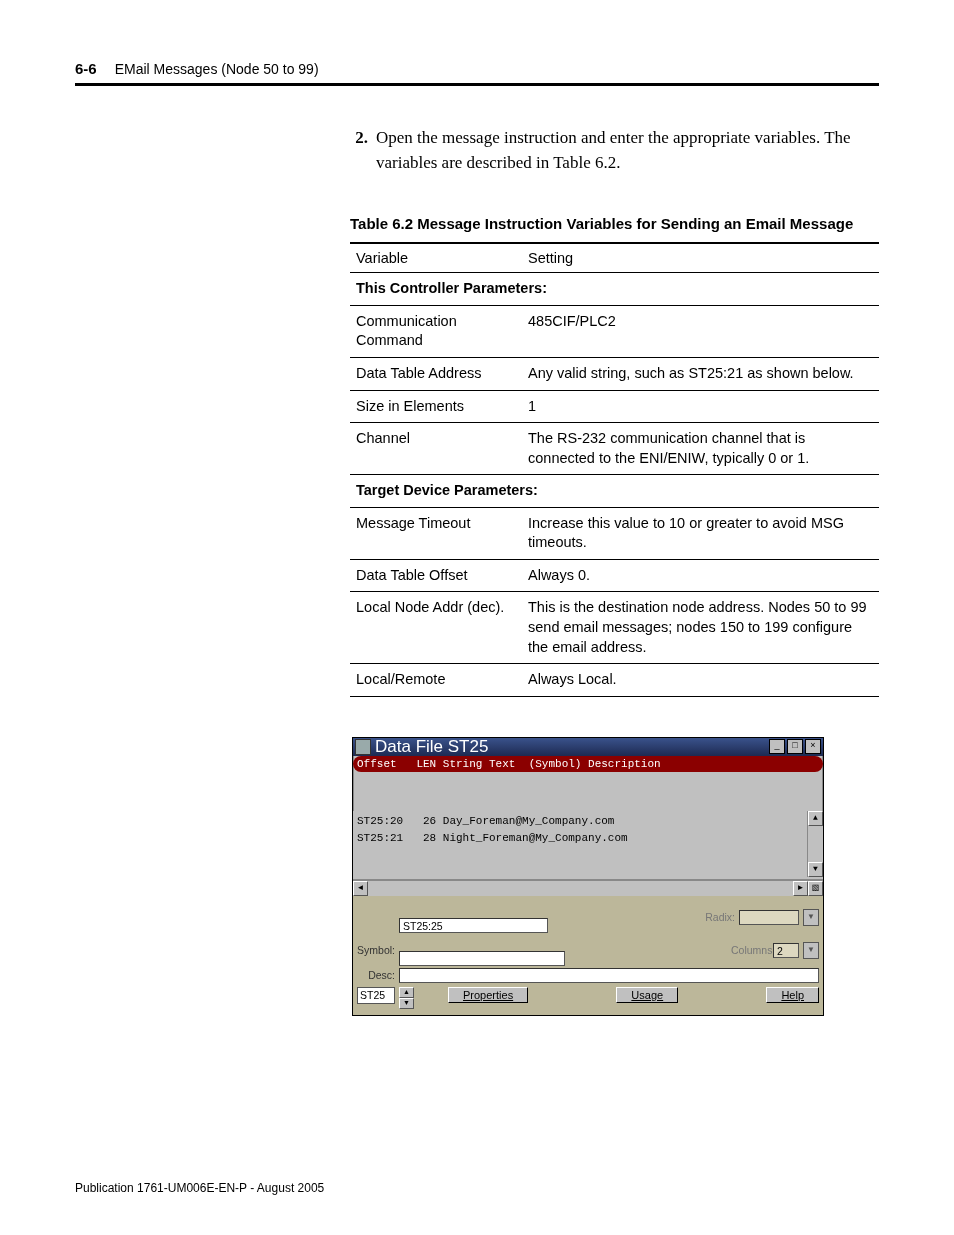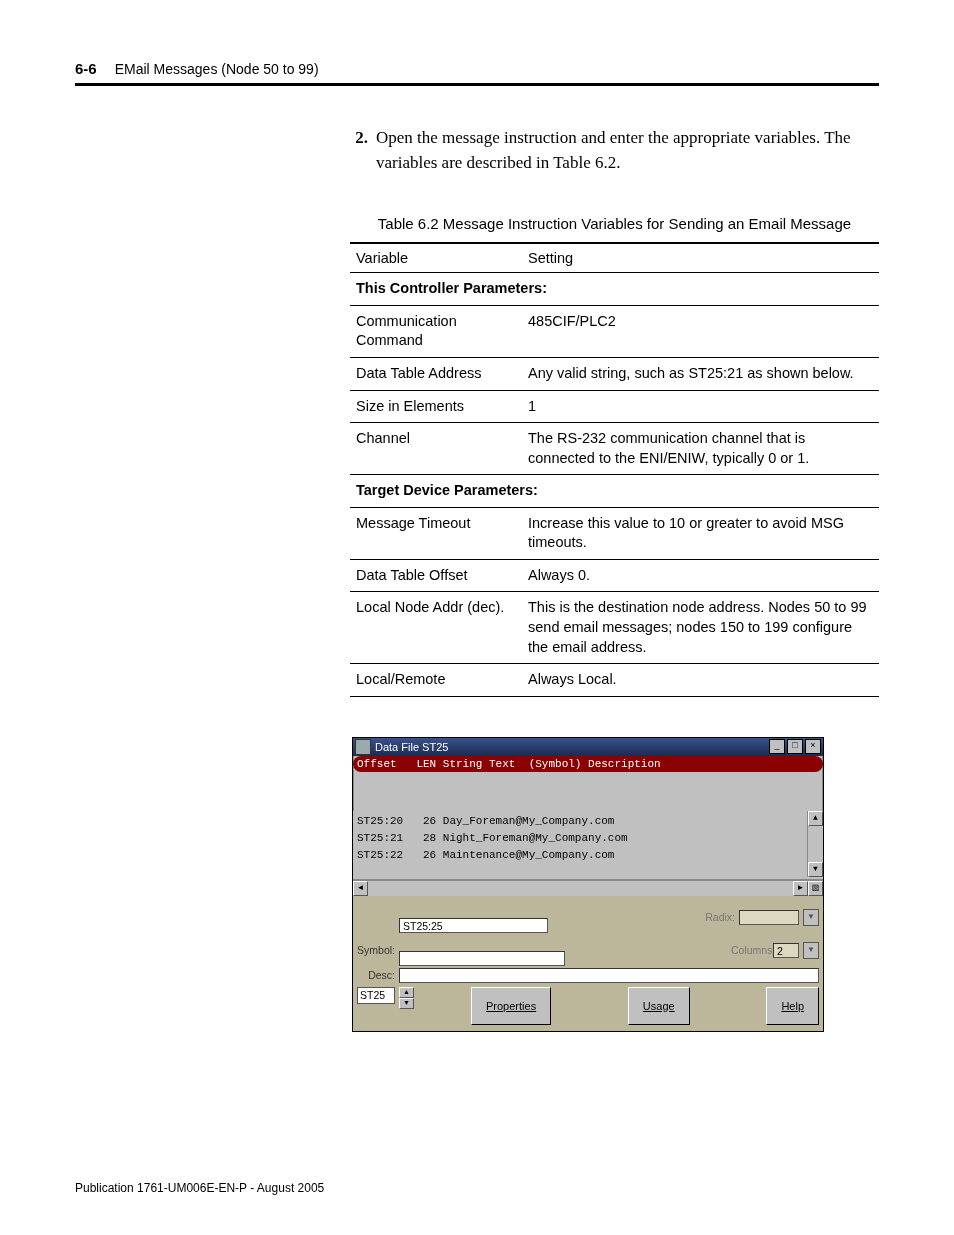--- a/index.html
+++ b/index.html
@@ -42,24 +42,23 @@
   .step {
     display: flex;
     gap: 8px;
     font-family: Georgia, "Times New Roman", serif;
     font-size: 17px;
     line-height: 1.45;
     margin-bottom: 40px;
   }
   .step-num { font-weight: 700; min-width: 18px; text-align: right;}
   .caption {
-    font-weight: 400;
+    font-weight: 700;
     font-size: 15px;
     margin-bottom: 10px;
-    text-align: center;
   }
   table.vars {
     width: 100%;
     border-collapse: collapse;
     font-size: 14.5px;
   }
   table.vars th {
     text-align: left;
     font-weight: 400;
     border-top: 2px solid #000;
@@ -95,21 +94,21 @@
     color: #fff;
     height: 18px;
     padding: 0 2px;
   }
   .titlebar .app-icon {
     width: 14px; height: 14px;
     background: #9aa;
     margin-right: 4px;
     border: 1px solid #333;
   }
-  .titlebar .title-text { flex: 1; font-size: 11px; }
+  .titlebar .title-text { flex: 1; font-size: 17px; }
   .win-btns { display: flex; gap: 2px; }
   .win-btn {
     width: 14px; height: 13px;
     background: #c0c0c0;
     border: 1px solid #000;
     font-size: 9px;
     line-height: 11px;
     text-align: center;
     color: #000;
   }
@@ -208,28 +207,27 @@
     margin-top:4px;
   }
   .file-sel {
     display:flex; flex-direction:column;
     font-size:8px;
     margin-right: 30px;
   }
   .file-sel .sb-btn{height:9px;line-height:7px;font-size:7px;}
   .file-field { background:#fff; border:1px solid #555; width:32px; height:15px; font-size:10.5px; padding:0 2px; line-height:15px;}
   .btn3d {
-    padding: 12px 14px;
+    padding: 1px 14px;
     background:#c0c0c0;
     border: 1px solid #000;
     border-top-color:#fff; border-left-color:#fff;
     font-size: 11px;
     text-decoration: underline;
     text-decoration-color:#000;
-    margin-left:23px;
   }
   .spacer { flex:1; }
   .footer {
     position:absolute;
     bottom: 40px;
     left: 75px;
     font-size: 12px;
   }
 </style>
 </head>
@@ -309,21 +307,20 @@
           <div class="win-btn">×</div>
         </div>
       </div>
       <div class="redband">
         <span>Offset   LEN String Text  (Symbol) Description</span>
       </div>
       <div class="data-area">
         <div class="data-rows">
           <div class="data-row">ST25:20   26 Day_Foreman@My_Company.com</div>
           <div class="data-row">ST25:21   28 Night_Foreman@My_Company.com</div>
-          <div class="data-row">ST25:22   26 Maintenance@My_Company.com</div>
         </div>
         <div class="vscroll">
           <div class="sb-btn">▲</div>
           <div class="sb-btn">▼</div>
         </div>
       </div>
       <div class="hscroll">
         <div class="sb-btn">◄</div>
         <div class="sp"></div>
         <div class="sb-btn">►</div>

